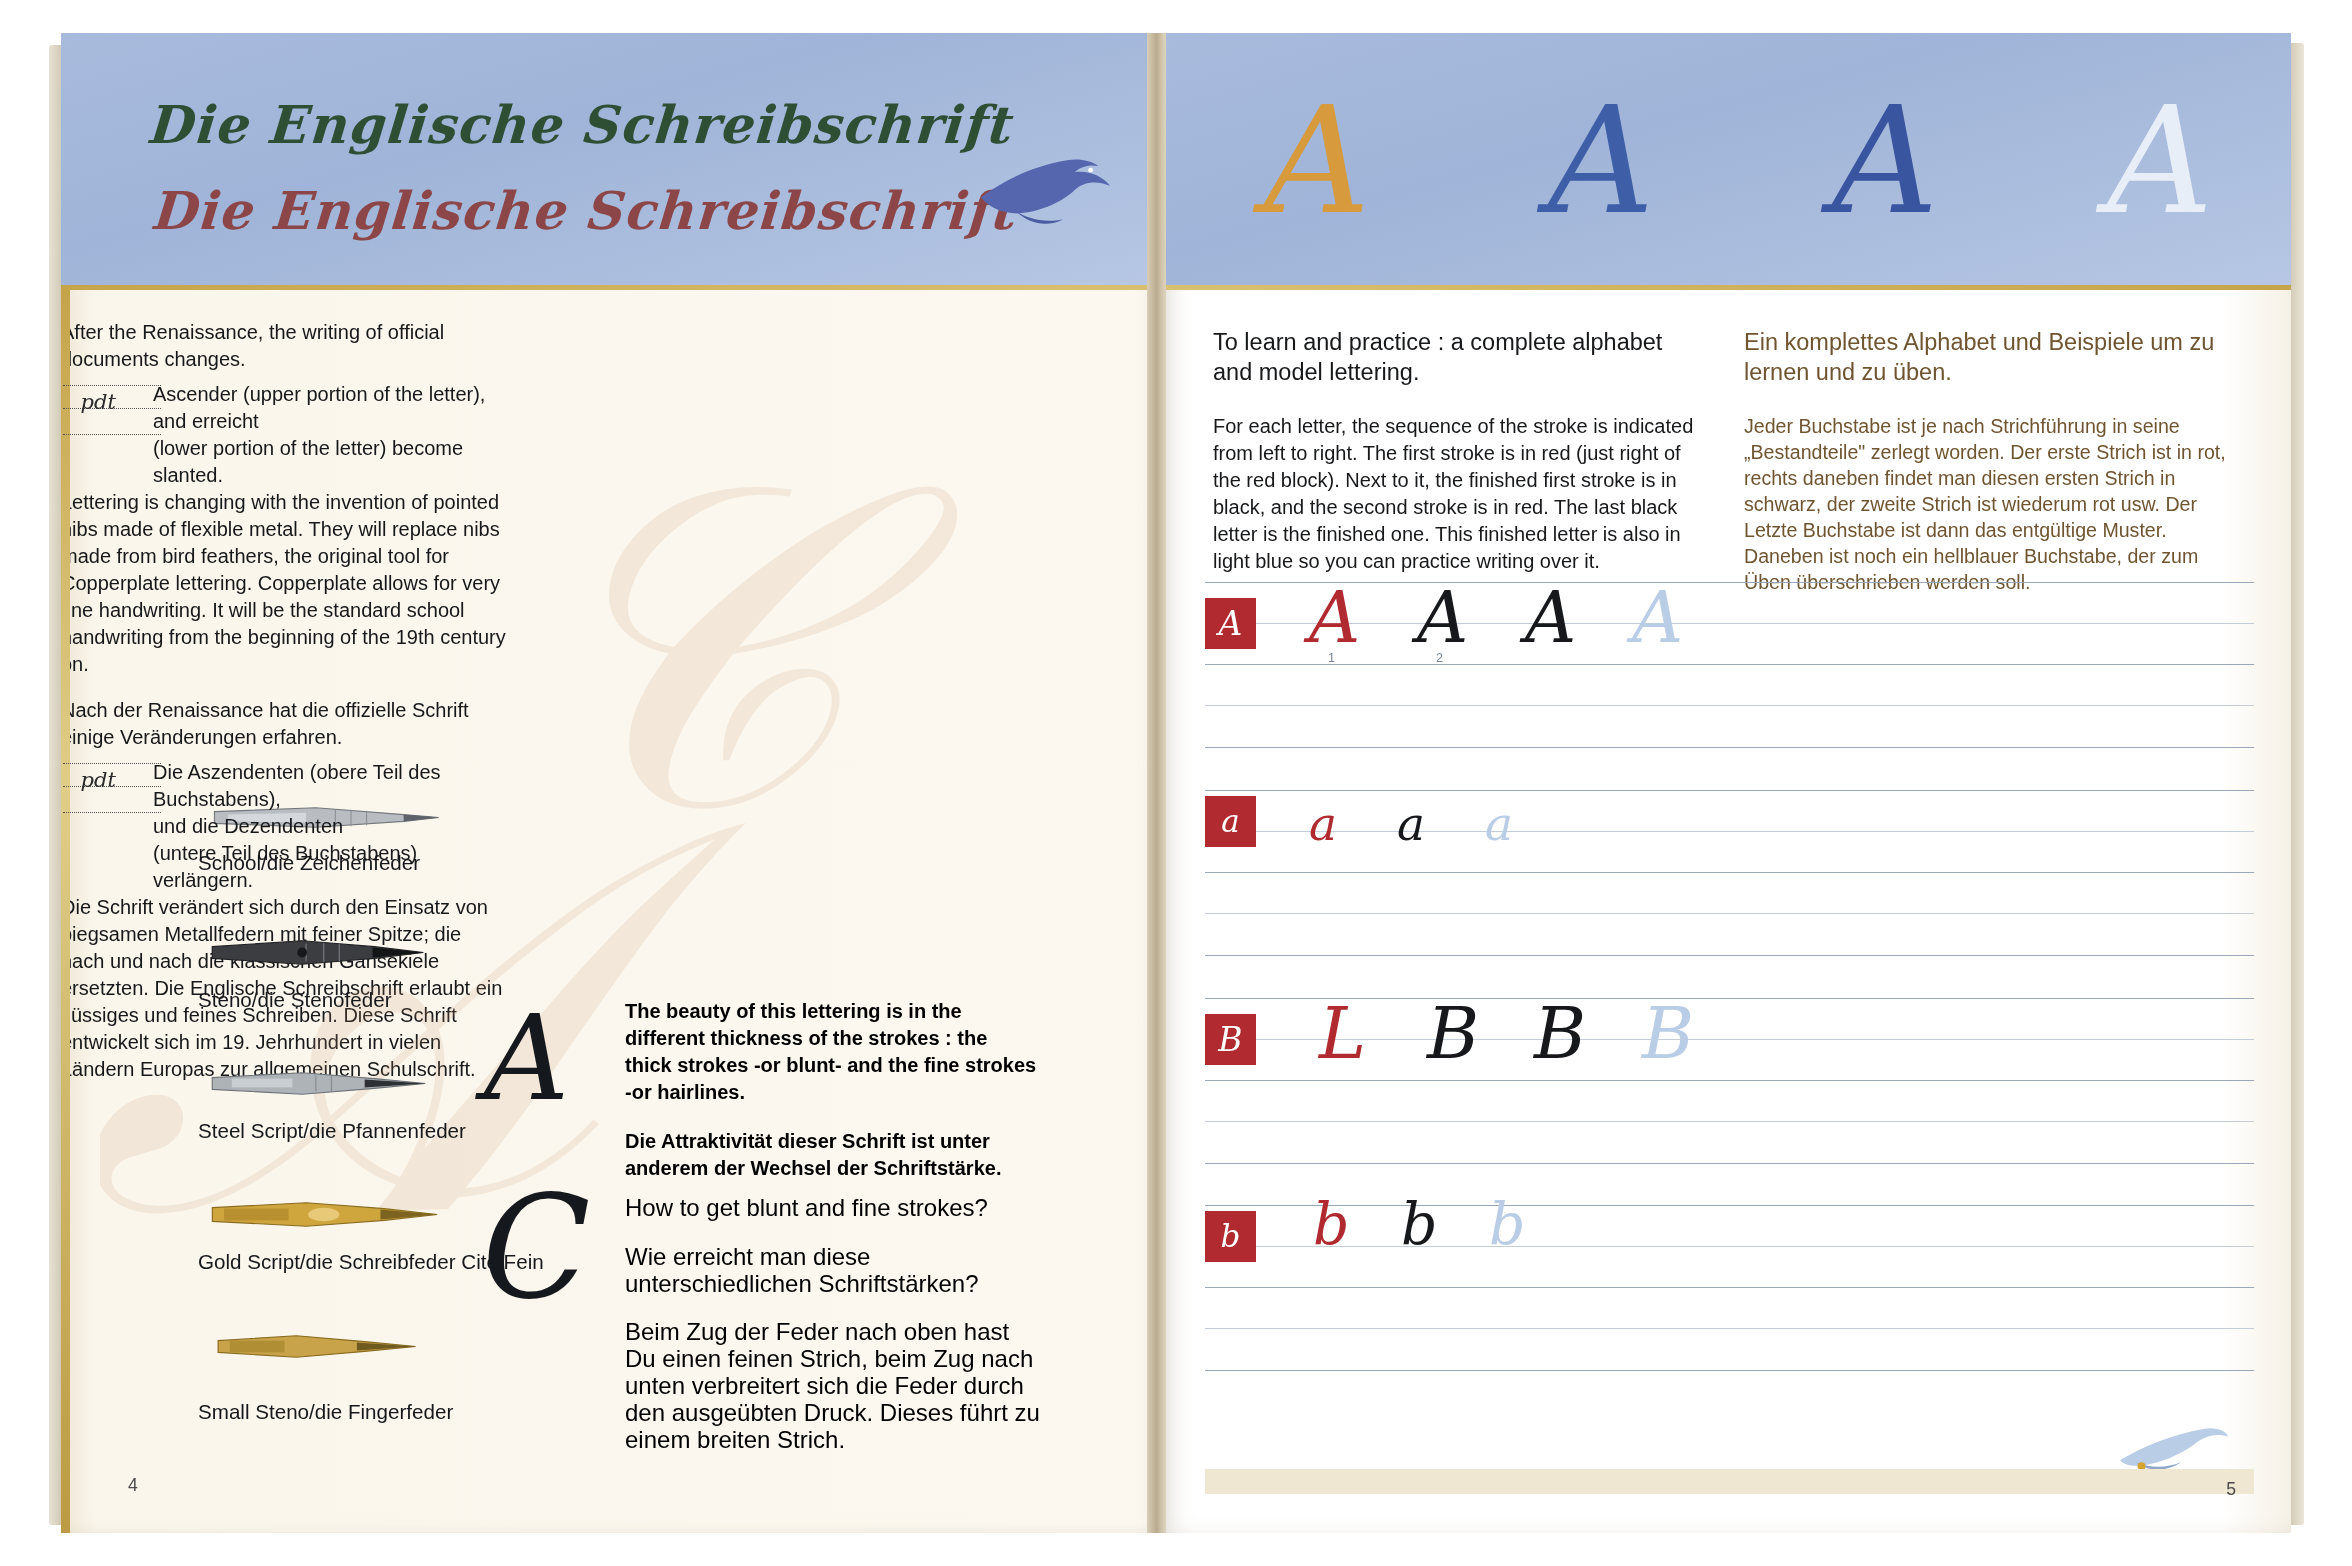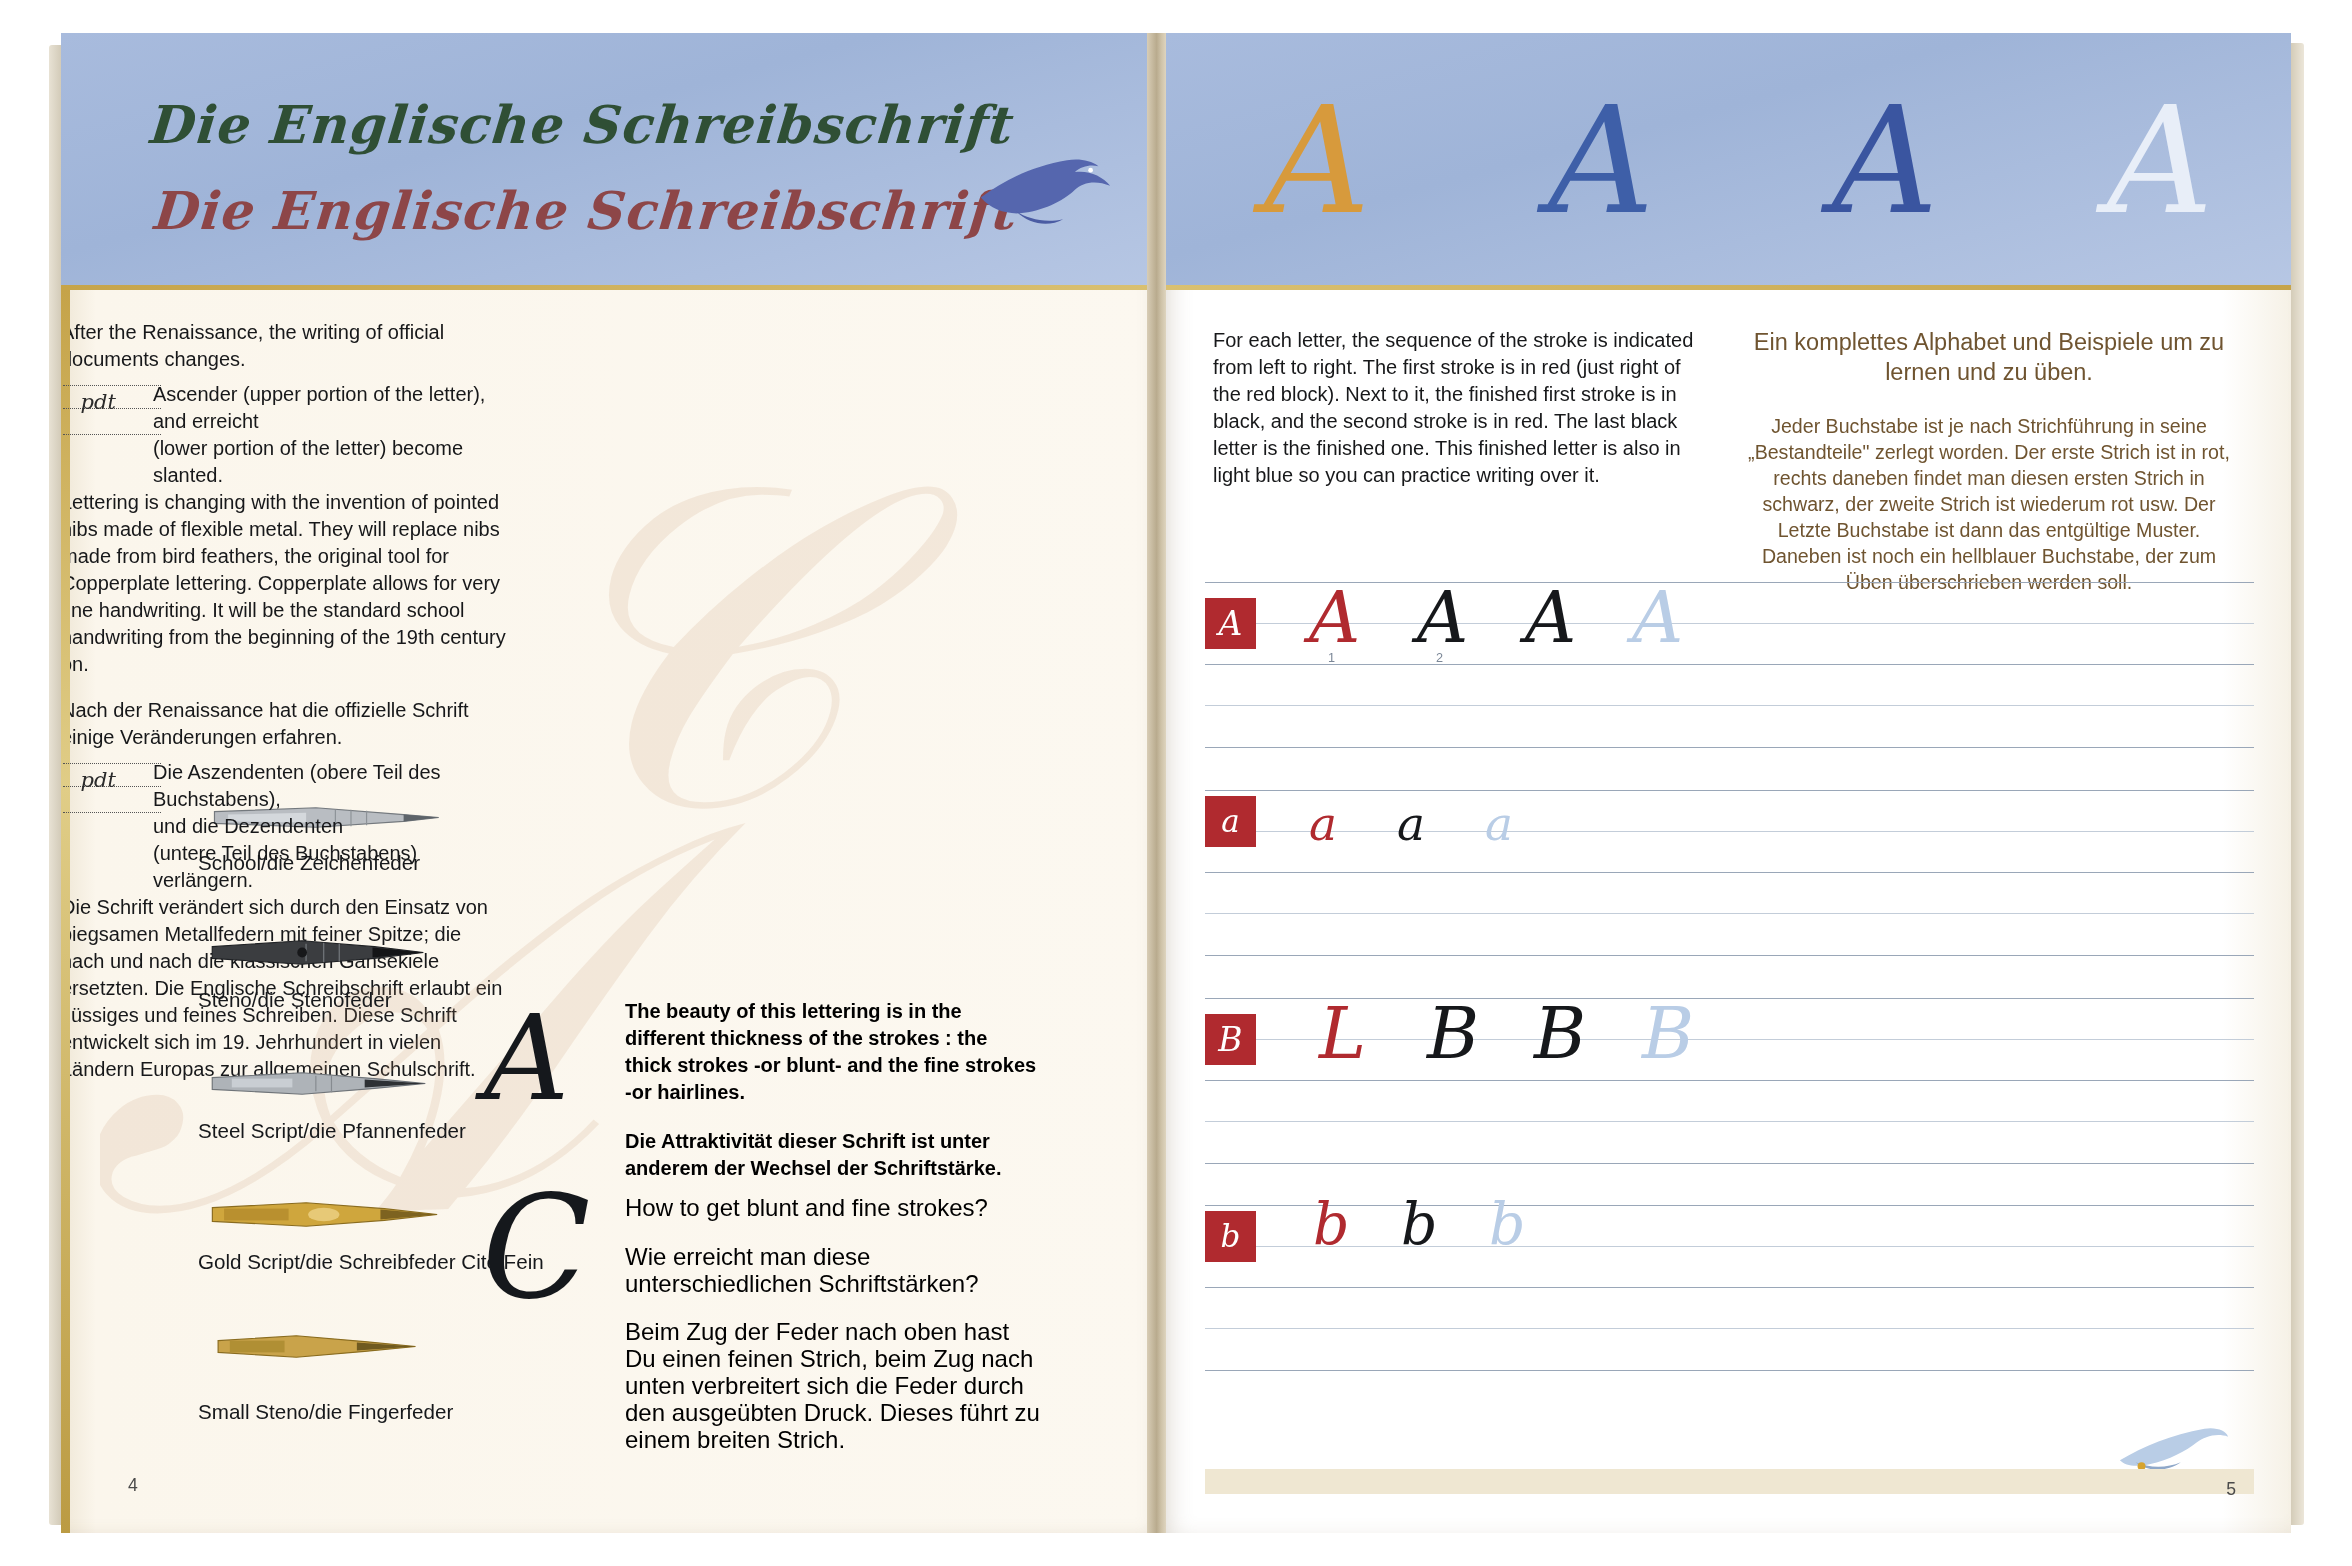--- a/index.html
+++ b/index.html
@@ -243,21 +243,20 @@
   .r-col-left .lead { font-size: 23.5px; line-height: 30px; margin: 0 0 25.5px 0; }
   .r-col-left p { margin: 0 0 13.7px 0; }
 
   .r-col-right {
     position: absolute;
     left: 578px; top: 294px;
     width: 490px;
     font-size: 19.6px;
     line-height: 26px;
     color: #6f5430;
-    text-align: center;
   }
   .r-col-right .lead { font-size: 23.5px; line-height: 30px; margin: 0 0 25.5px 0; color:#6f5430; }
   .r-col-right p { margin: 0 0 13.7px 0; }
 
   
   .practice {
     position: absolute;
     left: 39px; top: 549px;
     width: 1049px;
     height: 882px;
@@ -469,20 +468,21 @@
     </div>
 
     <div class="alpha-row">
       <div class="alpha alpha-1">A</div>
       <div class="alpha alpha-2">A</div>
       <div class="alpha alpha-3">A</div>
       <div class="alpha alpha-4">A</div>
     </div>
 
     <div class="r-col-left">
+      <p class="lead">To learn and practice : a complete alphabet and model lettering.</p>
       <p>For each letter, the sequence of the stroke is indicated from left to right. The first stroke is in red (just right of the red block). Next to it, the finished first stroke is in black, and the second stroke is in red. The last black letter is the finished one. This finished letter is also in light blue so you can practice writing over it.</p>
     </div>
 
     <div class="r-col-right">
       <p class="lead">Ein komplettes Alphabet und Beispiele um zu lernen und zu üben.</p>
       <p>Jeder Buchstabe ist je nach Strichführung in seine „Bestandteile" zerlegt worden. Der erste Strich ist in rot, rechts daneben findet man diesen ersten Strich in schwarz, der zweite Strich ist wiederum rot usw. Der Letzte Buchstabe ist dann das entgültige Muster. Daneben ist noch ein hellblauer Buchstabe, der zum Üben überschrieben werden soll.</p>
     </div>
 
     <div class="practice">
 

